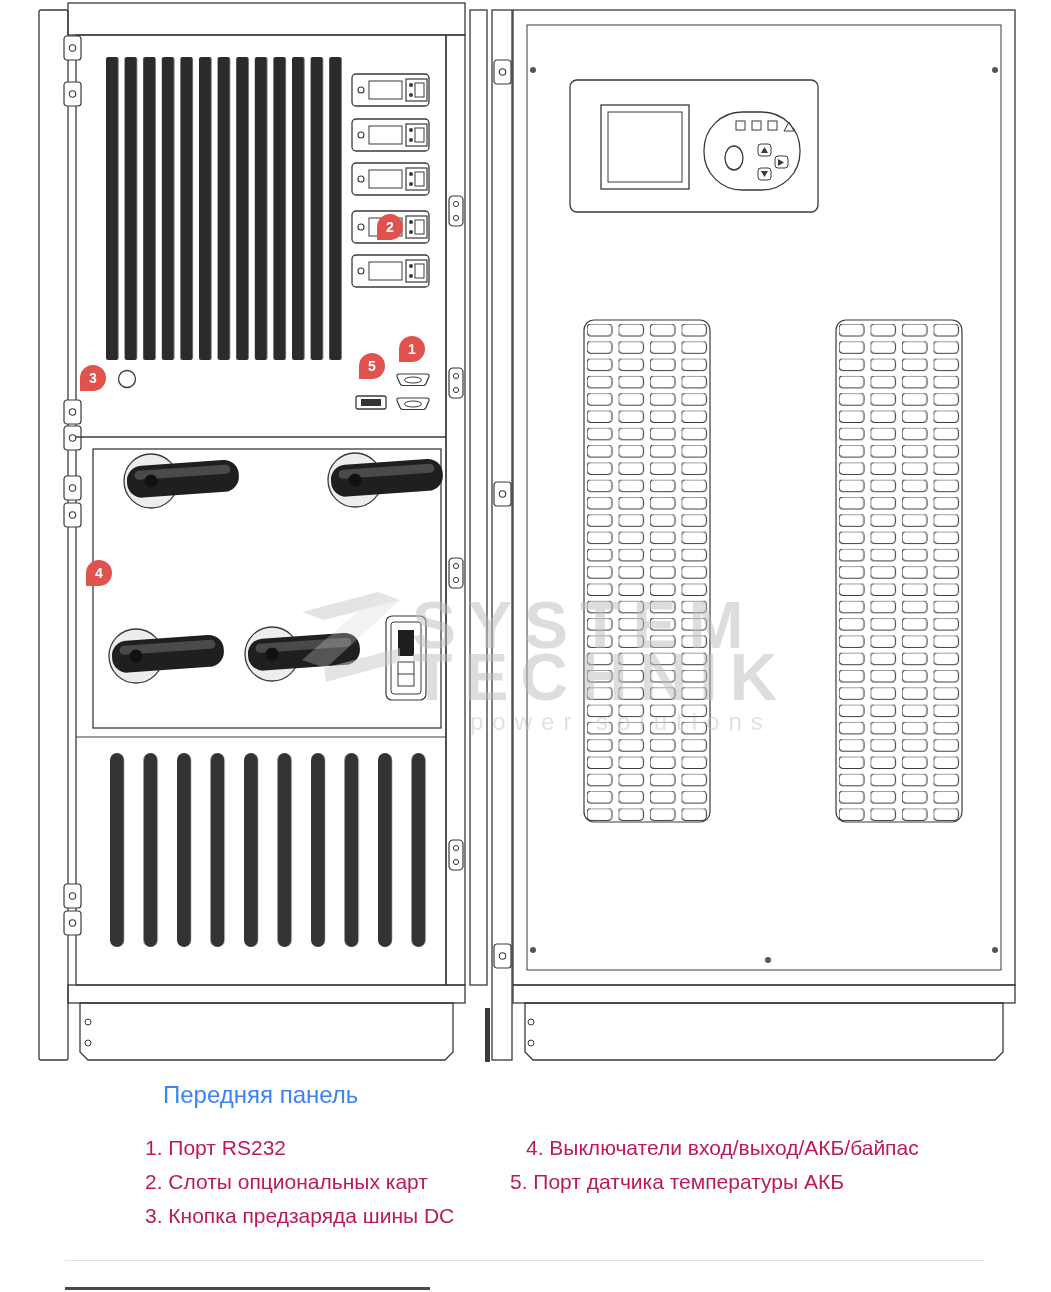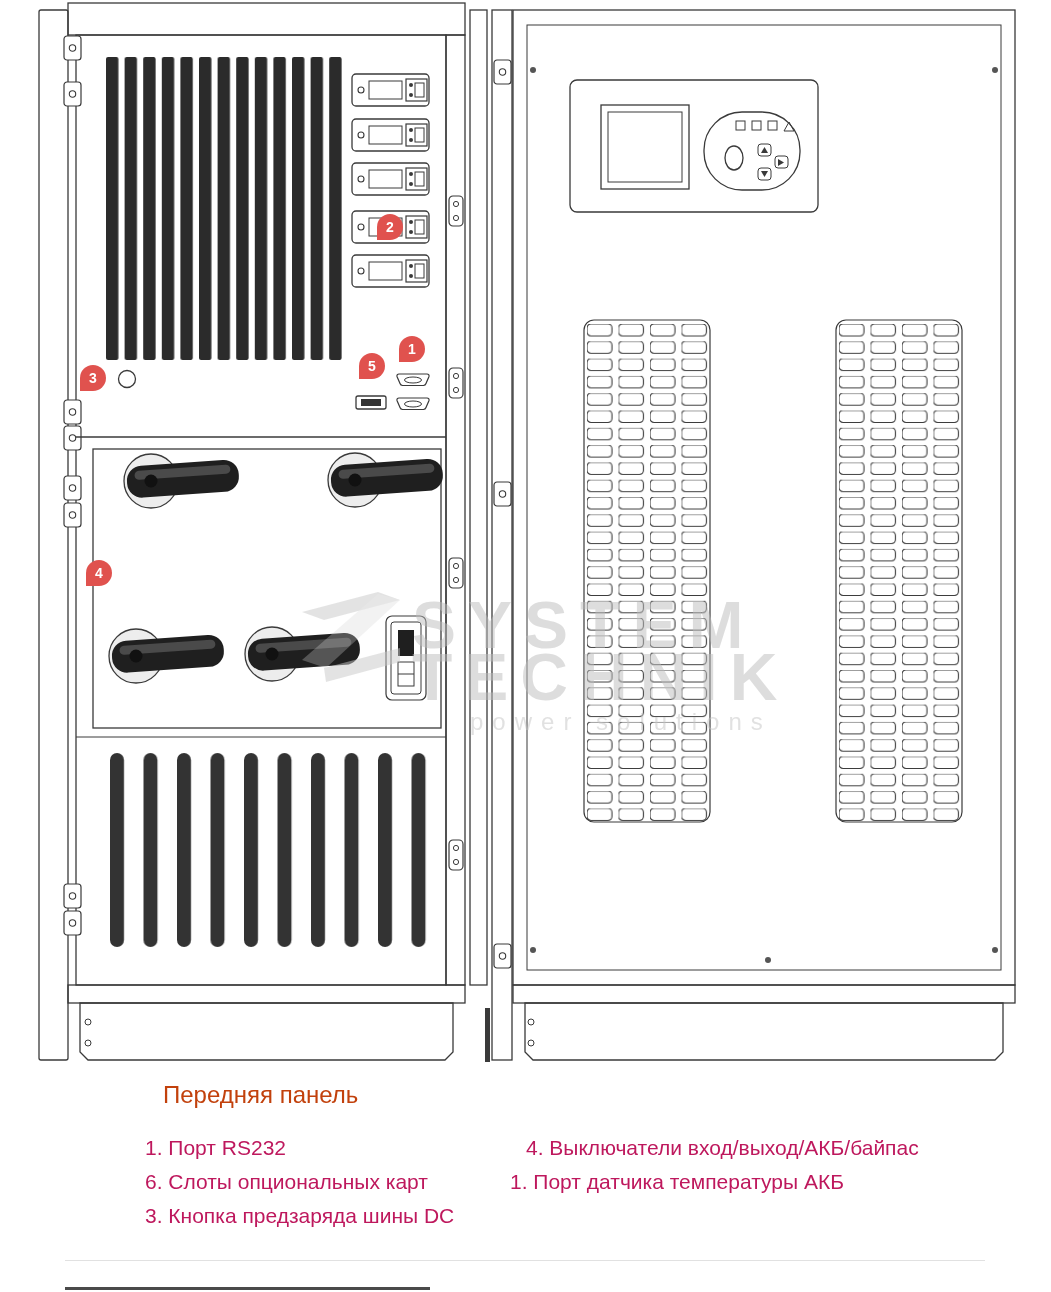--- a/index.html
+++ b/index.html
@@ -14,21 +14,21 @@
   .thin{ fill:none; stroke:#3a3a3a; stroke-width:1px; }
 
   .marker {
     position:absolute; width:26px; height:26px; background:#e0524e;
     border-radius:50% 50% 50% 0;
     color:#ffffff; font-size:14px; font-weight:bold;
     display:flex; align-items:center; justify-content:center;
     z-index:6;
   }
 
-  .legend-title { position:absolute; font-size:24px; color:#c2410c; z-index:4; }
+  .legend-title { position:absolute; font-size:24px; color:#3b82f6; z-index:4; }
   .legend-item  { position:absolute; font-size:21px; color:#be185d; z-index:4; }
 
   .rule-light { position:absolute; left:65px; top:1260px; width:920px; height:1px; background:#e1e1e1; }
   .rule-dark  { position:absolute; left:65px; top:1287px; width:365px; height:3px; background:#4a4a4a; }
 </style>
 </head>
 <body>
 
 <div class="canvas">
 
@@ -214,23 +214,23 @@
   <span>4</span>
 </div>
 <div class="marker" style="left:359px; top:353px;">
   <span>5</span>
 </div>
 
 <div class="legend">
   <div class="legend-title" style="left:163px; top:1081px;">Передняя панель</div>
 
   <div class="legend-item" style="left:145px; top:1136px;">1. Порт RS232</div>
-  <div class="legend-item" style="left:145px; top:1170px;">6. Слоты опциональных карт</div>
+  <div class="legend-item" style="left:145px; top:1170px;">2. Слоты опциональных карт</div>
   <div class="legend-item" style="left:145px; top:1204px;text-align:center;">3. Кнопка предзаряда шины DC</div>
 
   <div class="legend-item" style="left:510px; top:1136px;margin-left:16px;">4. Выключатели вход/выход/АКБ/байпас</div>
-  <div class="legend-item" style="left:510px; top:1170px;">1. Порт датчика температуры АКБ</div>
+  <div class="legend-item" style="left:510px; top:1170px;">5. Порт датчика температуры АКБ</div>
 </div>
 
 <div class="rule-light"></div>
 <div class="rule-dark"></div>
 
 </div>
 
 </body></html>

